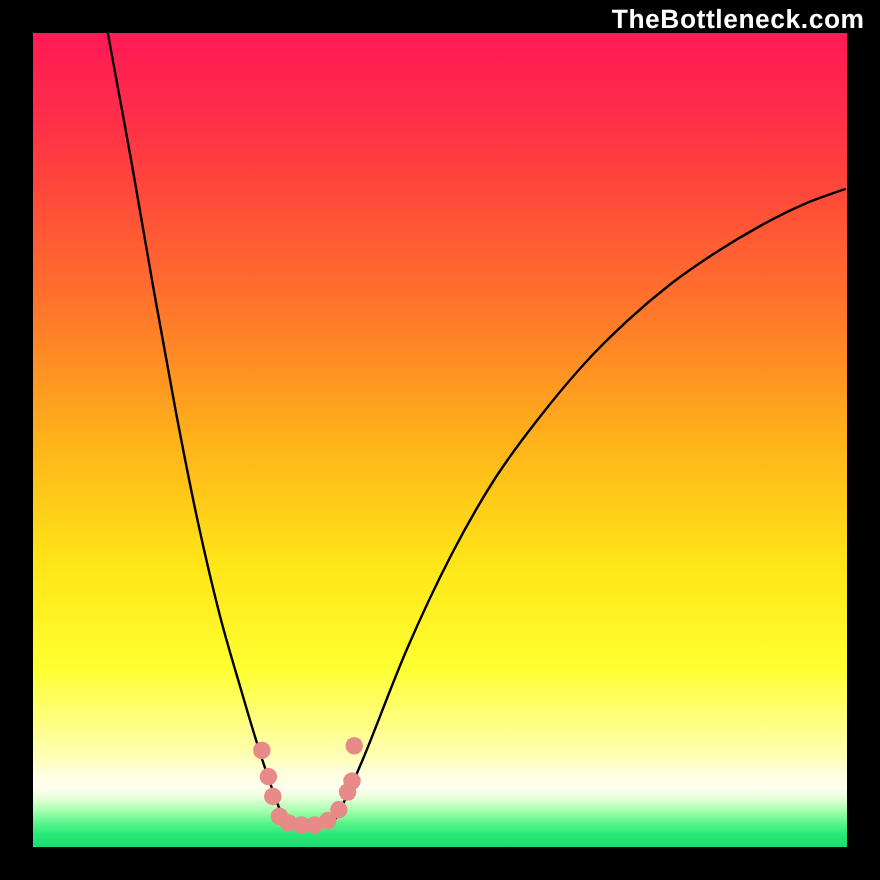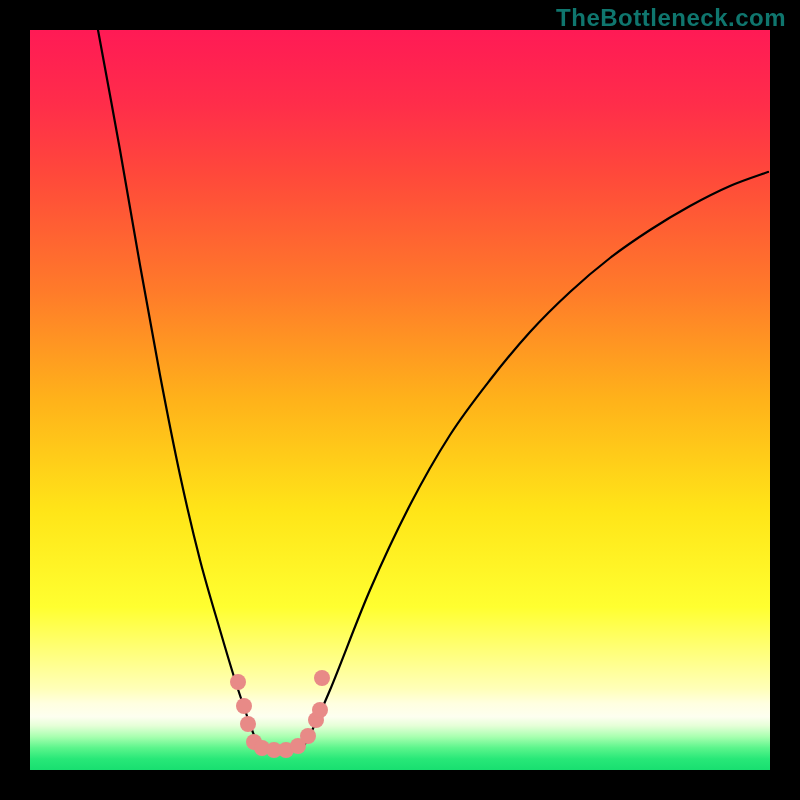--- a/index.html
+++ b/index.html
@@ -16,21 +16,21 @@
     left: 0;
     top: 0;
     width: 800px;
     height: 800px;
     background: #000;
   }
   .watermark {
     position: absolute;
     top: 4px;
     right: 14px;
-    color: #0f766e;
+    color: #ffffff;
     font-size: 24px;
     font-weight: 600;
     letter-spacing: 0.5px;
     font-family: Arial, sans-serif;
   }
   .plot {
     position: absolute;
     left: 30px;
     top: 30px;
     width: 740px;

